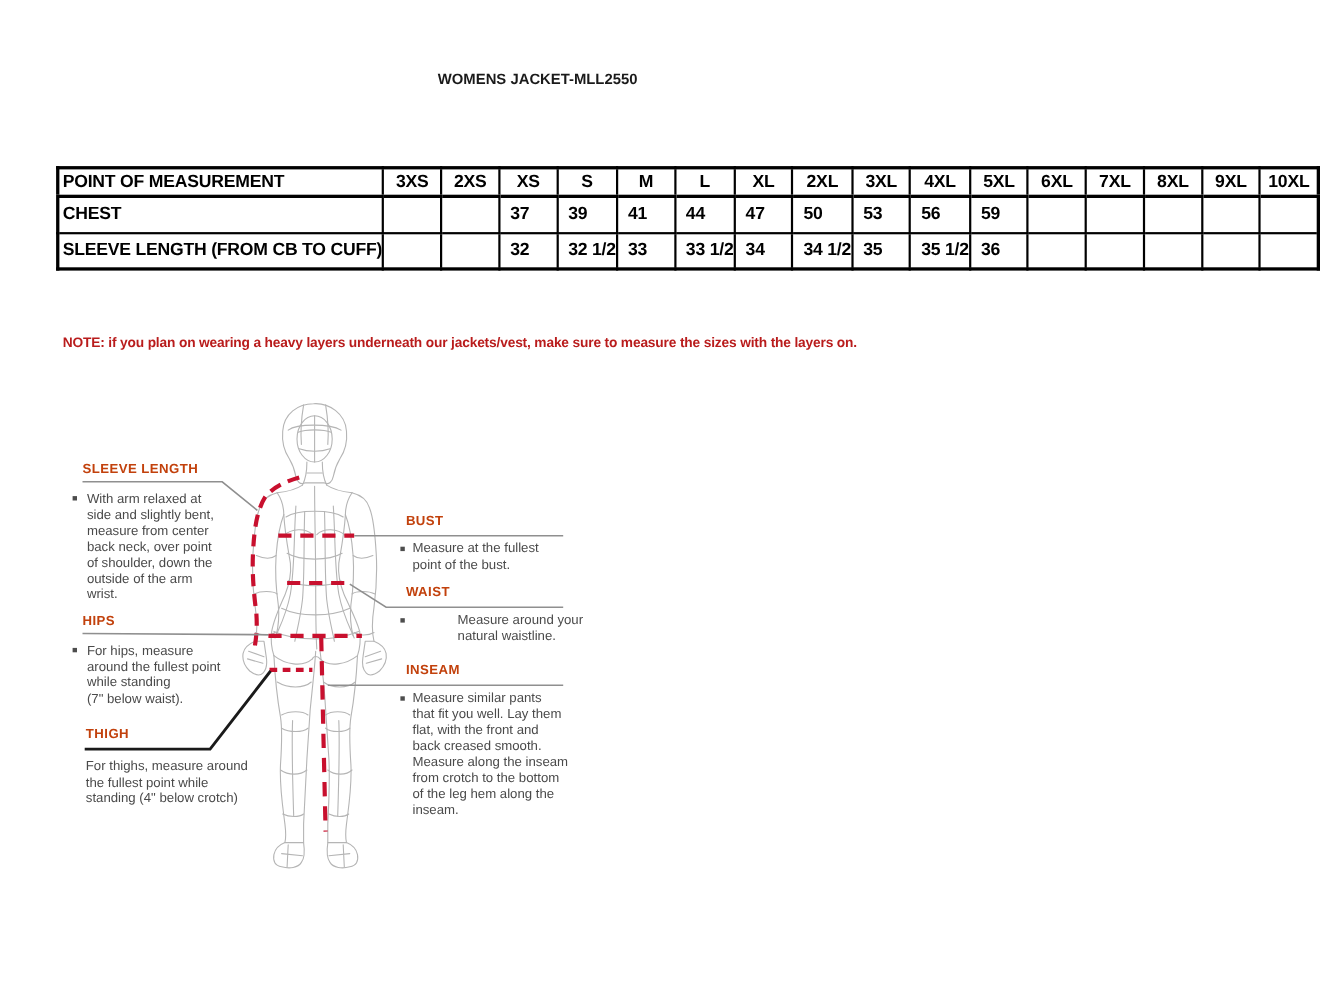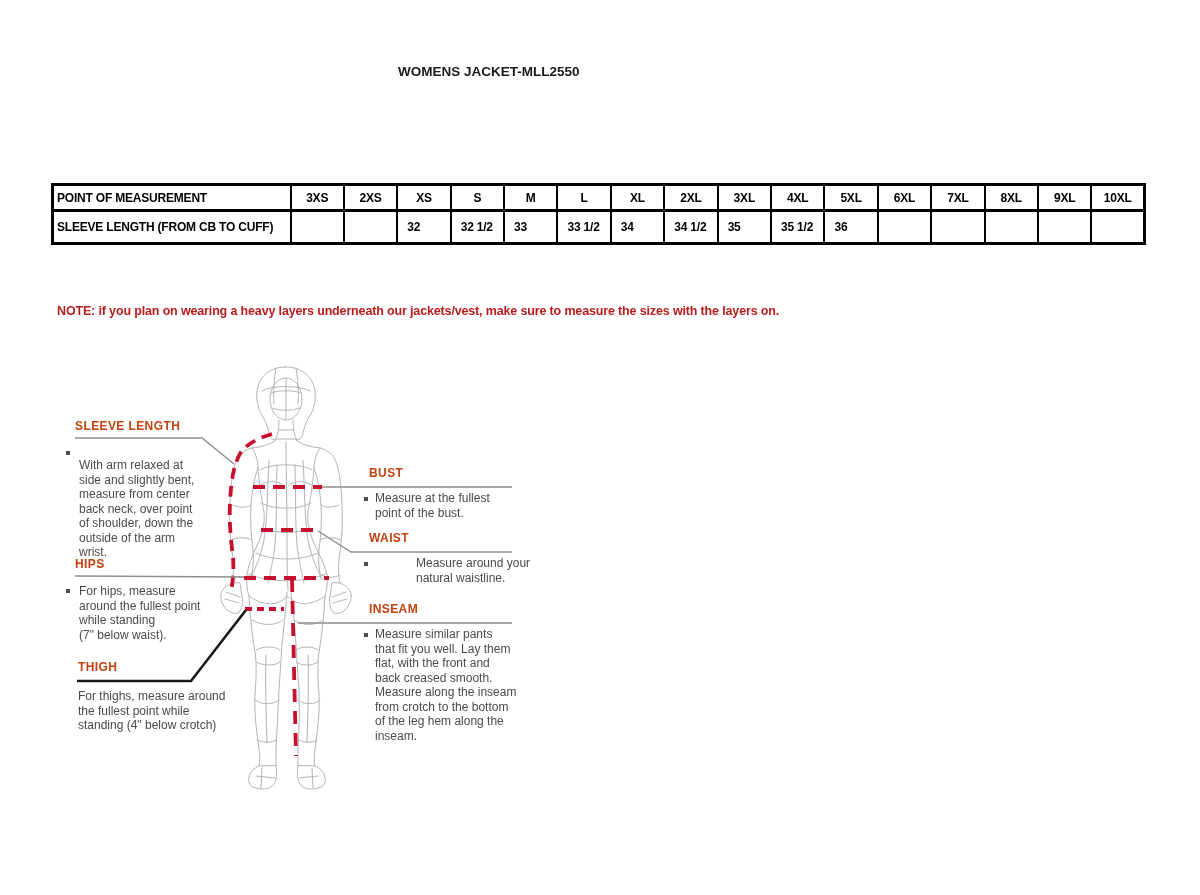--- a/index.html
+++ b/index.html
@@ -18,21 +18,21 @@
   .doc-note {
     left:57px; top:304px; font-size:12.5px; font-weight:bold;
     letter-spacing:-0.15px; color:#b91c1c;
   }
 
   
   table.size-table {
     position:absolute; left:51px; top:151px;
     border-collapse:collapse; table-layout:fixed;
     border:3px solid #000;
-    font-size:12px; font-weight:bold; letter-spacing:-0.2px; color:#000;margin-top:32px;
+    font-size:16px; font-weight:bold; letter-spacing:-0.2px; color:#000;
   }
   .size-table th, .size-table td {
     border:2px solid #000; vertical-align:middle; overflow:hidden; white-space:nowrap;
   }
   .size-table thead th { height:26px; text-align:center; border-bottom:3px solid #000; }
   .size-table thead th.rowhead { text-align:left; padding-left:3px; }
   .size-table tbody td { height:33px; text-align:left; padding-left:9px; }
   .size-table tbody td.rowhead { padding-left:3px; }
 
   
@@ -93,20 +93,39 @@
       <th>5XL</th>
       <th>6XL</th>
       <th>7XL</th>
       <th>8XL</th>
       <th>9XL</th>
       <th>10XL</th>
     </tr>
   </thead>
   <tbody>
     <tr>
+      <td class="rowhead">CHEST</td>
+      <td></td>
+      <td></td>
+      <td>37</td>
+      <td>39</td>
+      <td>41</td>
+      <td>44</td>
+      <td>47</td>
+      <td>50</td>
+      <td>53</td>
+      <td>56</td>
+      <td>59</td>
+      <td></td>
+      <td></td>
+      <td></td>
+      <td></td>
+      <td></td>
+    </tr>
+    <tr>
       <td class="rowhead">SLEEVE LENGTH (FROM CB TO CUFF)</td>
       <td></td>
       <td></td>
       <td>32</td>
       <td>32 1/2</td>
       <td>33</td>
       <td>33 1/2</td>
       <td>34</td>
       <td>34 1/2</td>
       <td>35</td>
@@ -222,21 +241,21 @@
     <path class="lead" d="M75,576 L244,577"></path>
     <path class="lead-dark" d="M77,681 L191,681 L246,610"></path>
     <path class="lead" d="M322,487 L512,487"></path>
     <path class="lead" d="M318,531 L351,552 L512,552"></path>
     <path class="lead" d="M298,623 L512,623"></path>
   </g>
 </svg>
 
 <div class="abs dg-head" style="left:75px; top:419px;">SLEEVE LENGTH</div>
 <div class="bullet" style="left:66px; top:451px;"></div>
-<div class="abs dg-desc" style="left:79px; top:446px;margin-top:12px;">With arm relaxed at
+<div class="abs dg-desc" style="left:79px; top:446px;">With arm relaxed at
 side and slightly bent,
 measure from center
 back neck, over point
 of shoulder, down the
 outside of the arm
 wrist.</div>
 
 <div class="abs dg-head" style="left:75px; top:557px;">HIPS</div>
 <div class="bullet" style="left:66px; top:589px;"></div>
 <div class="abs dg-desc" style="left:79px; top:584px;">For hips, measure

